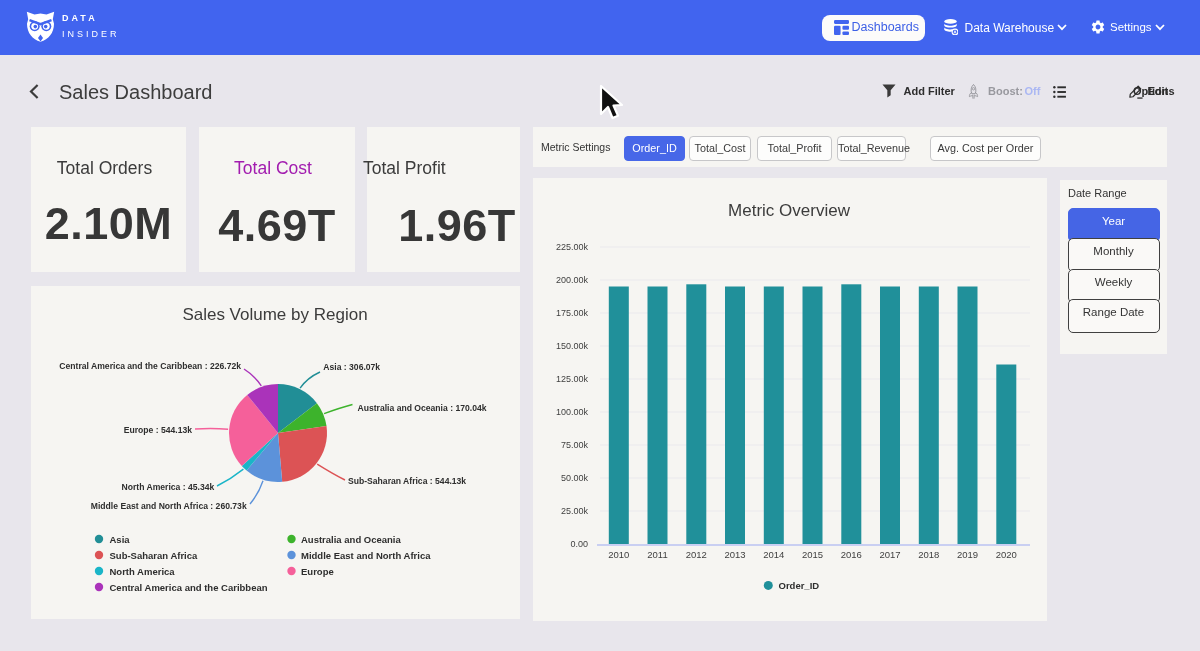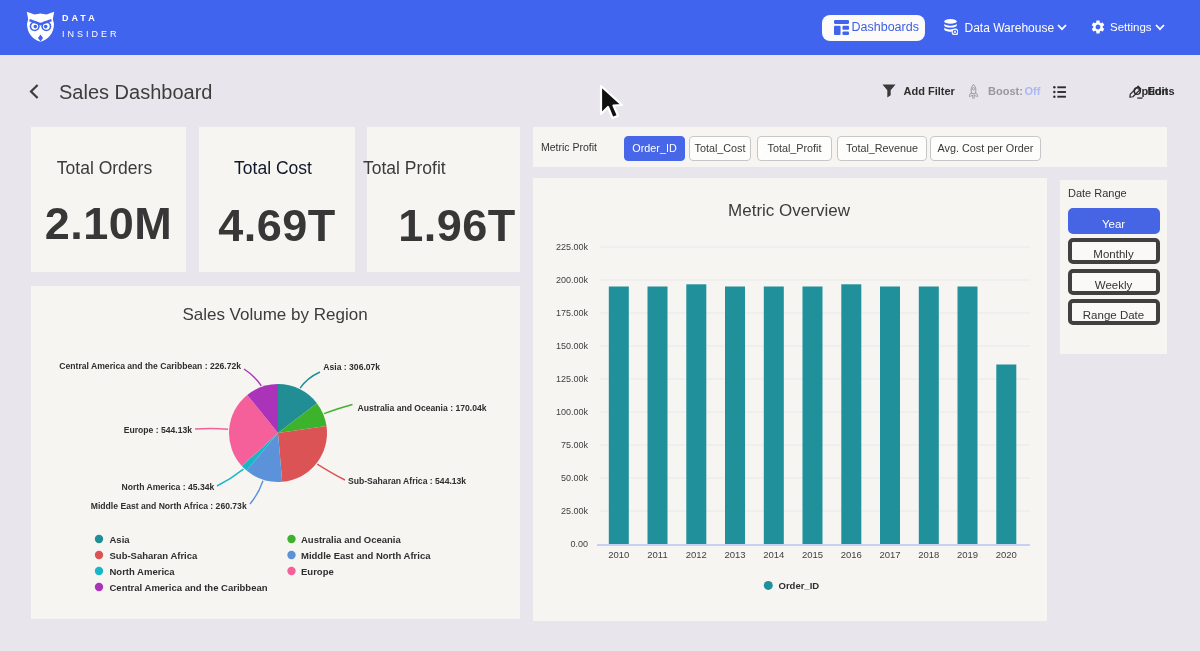--- a/index.html
+++ b/index.html
@@ -1,19 +1,19 @@
 <!DOCTYPE html>
 <html><head><meta charset="utf-8">
 <style>
 *{margin:0;padding:0;box-sizing:border-box}
 html,body{width:1200px;height:651px;overflow:hidden;background:#e8e6ec;font-family:"Liberation Sans",sans-serif;position:relative}
 .abs{position:absolute;white-space:nowrap}
 .card{position:absolute;background:#f6f5f2}
 .chip{position:absolute;height:25px;border:1px solid #c7c7c9;border-radius:4px;background:#fdfdfc;color:#3a3a3a;font-size:10.8px;line-height:23px;text-align:center;white-space:nowrap}
-.dbtn{position:absolute;left:7.5px;width:92px;height:26px;border:4px solid #404040;border-radius:5px;background:#faf9f7;color:#343434;font-size:11.5px;line-height:24px;text-align:center}
+.dbtn{position:absolute;left:7.5px;width:92px;height:34px;border:1px solid #404040;border-radius:5px;background:#faf9f7;color:#343434;font-size:11.5px;line-height:24px;text-align:center}
 </style></head>
 <body>
 
 <div class="abs" style="left:0;top:0;width:1200px;height:55px;background:#4164ef"></div>
 <svg class="abs" style="left:26px;top:11px" width="29" height="31" viewBox="0 0 29 31">
   <path d="M2.2 8.2 L0.8 0.8 L8.5 3.6 L14.5 2.6 L20.5 3.6 L28.2 0.8 L26.8 8.2 L28 12.8 C28 22 22.5 28.5 14.5 30.8 C6.5 28.5 1 22 1 12.8 Z" fill="#ffffff"></path>
   <circle cx="8.7" cy="15.3" r="5" fill="#4164ef"></circle>
   <circle cx="20.3" cy="15.3" r="5" fill="#4164ef"></circle>
   <circle cx="8.7" cy="15.3" r="3.4" fill="#ffffff"></circle>
   <circle cx="20.3" cy="15.3" r="3.4" fill="#ffffff"></circle>
@@ -88,21 +88,21 @@
   <path d="M9 4 L12 7" stroke="#2d2d2d" stroke-width="1.1"></path>
   <path d="M9.5 16 H15.5" stroke="#2d2d2d" stroke-width="1.5"></path>
 </svg>
 <div class="abs" style="left:1147.5px;top:86px;color:#2d2d2d;font-size:11px;font-weight:600;line-height:1">Edit</div>
 
 <div class="card" style="left:31px;top:127px;width:155px;height:145px"></div>
 <div class="abs" style="left:27px;top:159px;width:155px;text-align:center;color:#3b3b3b;font-size:17.5px;line-height:1.1">Total Orders</div>
 <div class="abs" style="left:31px;top:201px;width:155px;text-align:center;color:#373737;font-size:45px;font-weight:bold;line-height:1;letter-spacing:0.5px">2.10M</div>
 
 <div class="card" style="left:199px;top:127px;width:156px;height:145px"></div>
-<div class="abs" style="left:195px;top:159px;width:156px;text-align:center;color:#0f172a;font-size:17.5px;line-height:1.1">Total Cost</div>
+<div class="abs" style="left:195px;top:159px;width:156px;text-align:center;color:#a21caf;font-size:17.5px;line-height:1.1">Total Cost</div>
 <div class="abs" style="left:199px;top:203px;width:156px;text-align:center;color:#373737;font-size:45px;font-weight:bold;line-height:1;letter-spacing:0.5px">4.69T</div>
 
 <div class="card" style="left:367px;top:127px;width:153px;height:145px"></div>
 <div class="abs" style="left:363px;top:159px;width:153px;text-align:left;color:#3b3b3b;font-size:17.5px;line-height:1.1">Total Profit</div>
 <div class="abs" style="left:367px;top:203px;width:180px;text-align:center;color:#373737;font-size:45px;font-weight:bold;line-height:1;letter-spacing:0.5px">1.96T</div>
 
 <div class="card" style="left:31px;top:286px;width:489px;height:333px"></div>
 <svg class="abs" style="left:31px;top:286px" width="489" height="333" viewBox="0 0 489 333">
   <text x="244" y="33.5" text-anchor="middle" font-size="17" fill="#3c3c3c">Sales Volume by Region</text>
   <path d="M247,147 L247.0,98.0 A49,49 0 0 1 285.9,117.2 Z" fill="#218e96"></path>
@@ -142,25 +142,25 @@
     <circle cx="260.5" cy="253" r="4.2" fill="#3db32c"></circle>
       <text x="270" y="256.5">Australia and Oceania</text>
     <circle cx="260.5" cy="269" r="4.2" fill="#5c92da"></circle>
       <text x="270" y="272.5">Middle East and North Africa</text>
     <circle cx="260.5" cy="285" r="4.2" fill="#f5609a"></circle>
       <text x="270" y="288.5">Europe</text>
   </g>
 </svg>
 
 <div class="card" style="left:533px;top:127px;width:634px;height:40px"></div>
-<div class="abs" style="left:541px;top:142px;color:#333;font-size:10.5px;line-height:1">Metric Profit</div>
+<div class="abs" style="left:541px;top:142px;color:#333;font-size:10.5px;line-height:1">Metric Settings</div>
 <div class="chip" style="left:624px;top:136px;width:61px;background:#4767e8;border-color:#4767e8;color:#fff">Order_ID</div>
 <div class="chip" style="left:689px;top:136px;width:62px">Total_Cost</div>
 <div class="chip" style="left:757px;top:136px;width:75px">Total_Profit</div>
-<div class="chip" style="left:837px;top:136px;width:90px">Total_Revenue</div>
+<div class="chip" style="left:837px;top:136px;width:69px">Total_Revenue</div>
 <div class="chip" style="left:930px;top:136px;width:111px">Avg. Cost per Order</div>
 
 <div class="card" style="left:533px;top:178px;width:514px;height:443px"></div>
 <svg class="abs" style="left:533px;top:178px" width="512" height="442" viewBox="0 0 512 442">
   <text x="256" y="216" text-anchor="middle" font-size="17" fill="#3c3c3c" transform="translate(0,-178)">Metric Overview</text>
   <g stroke="#eae9ed" stroke-width="1">
     <line x1="67" y1="69" x2="497" y2="69"></line>
     <line x1="67" y1="102" x2="497" y2="102"></line>
     <line x1="67" y1="135" x2="497" y2="135"></line>
     <line x1="67" y1="168" x2="497" y2="168"></line>

